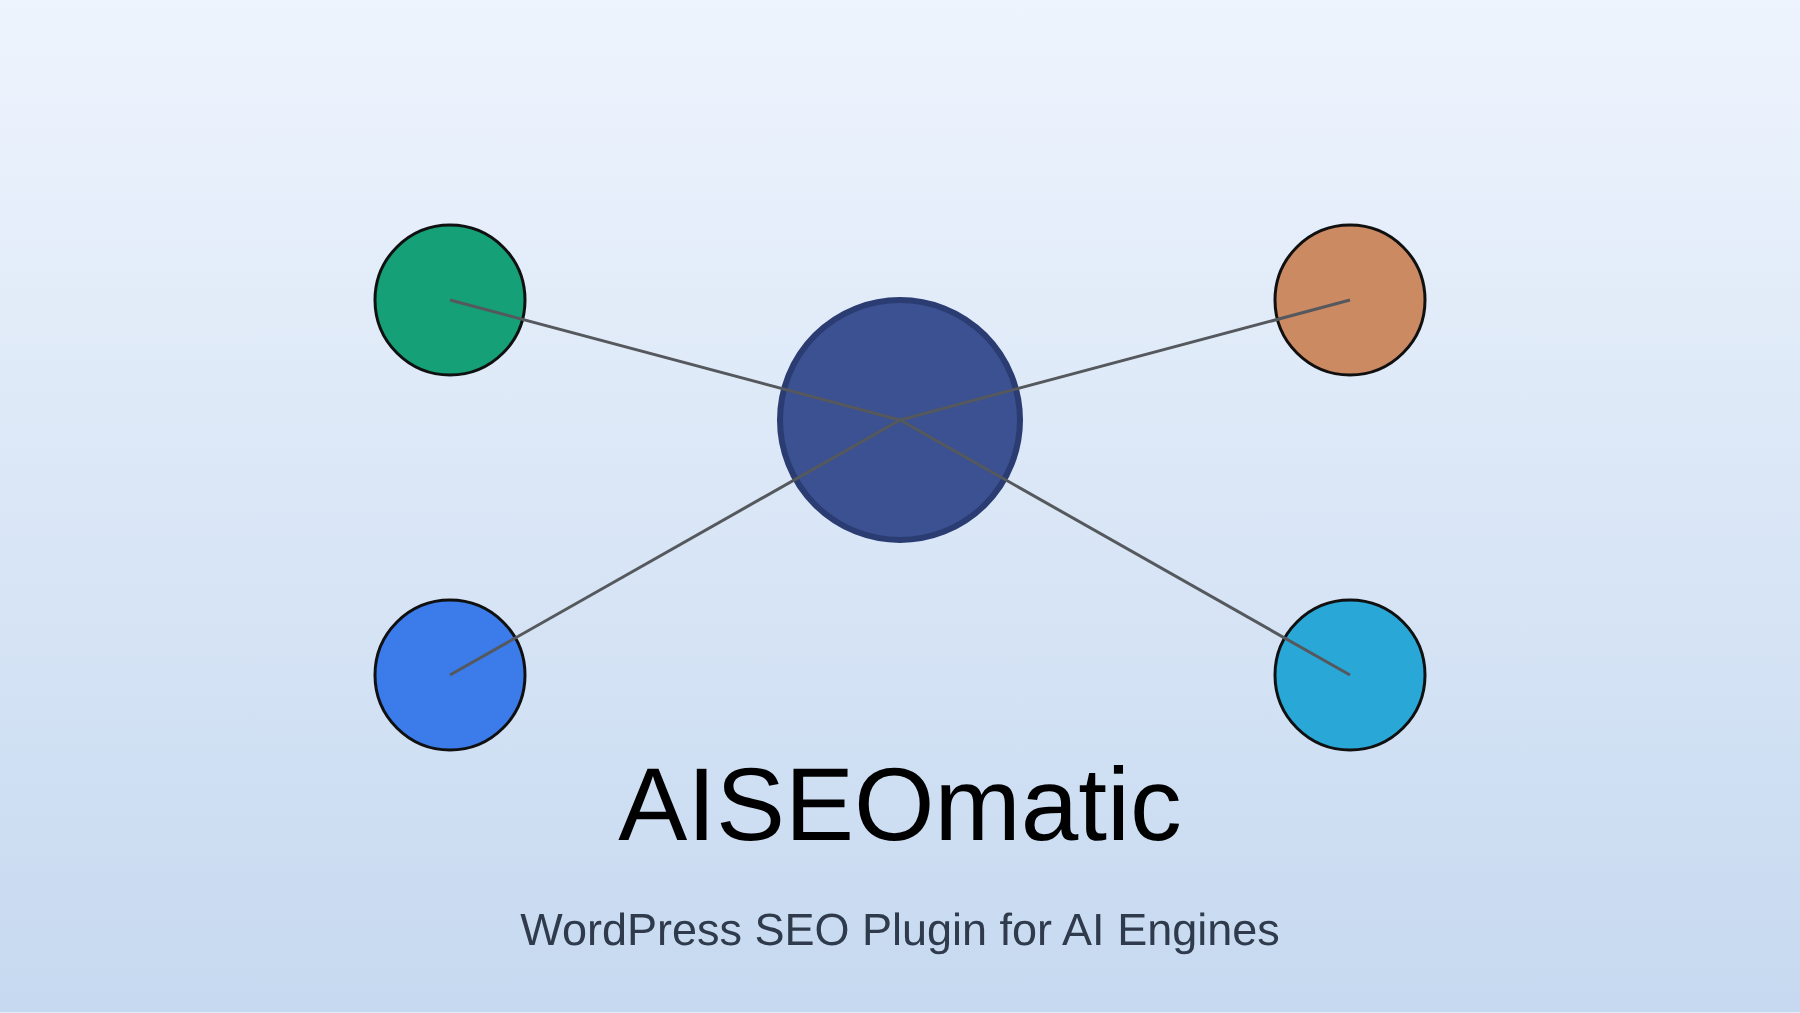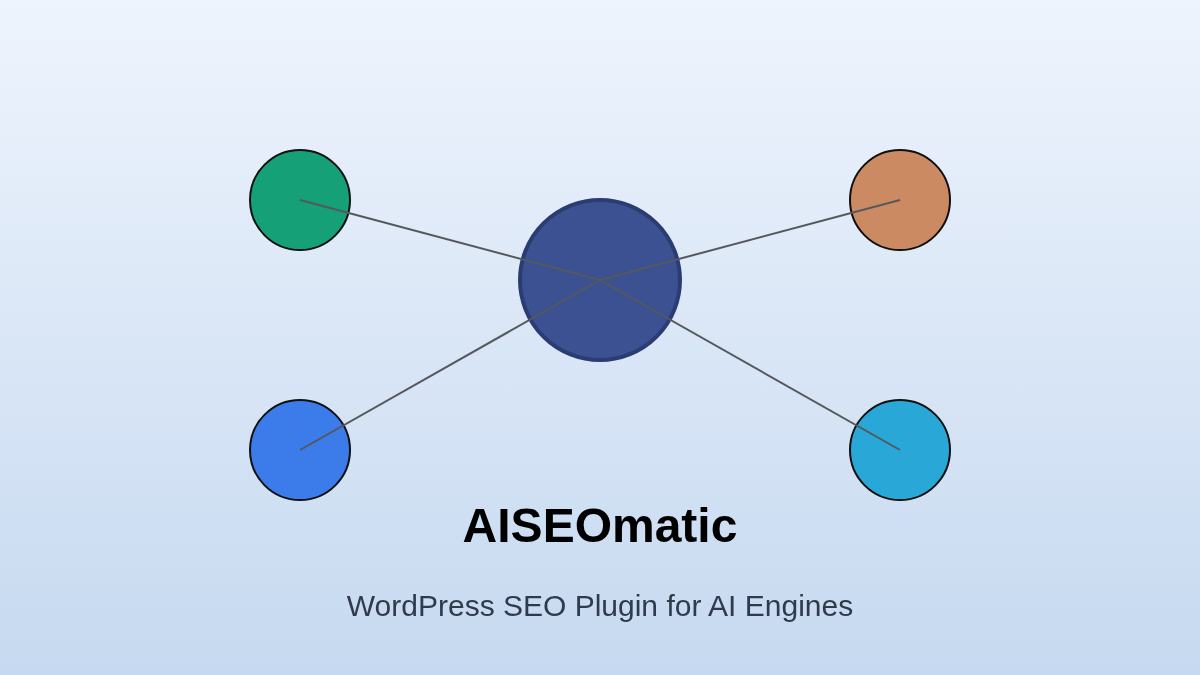--- a/index.html
+++ b/index.html
@@ -32,29 +32,29 @@
     position: absolute;
     left: 0;
     width: 1200px;
     text-align: center;
   }
   #title-wrap { top: 502px; }
   #subtitle-wrap { top: 590px; }
   .title-text {
     margin: 0;
     font-family: "Liberation Sans", sans-serif;
-    font-size: 48px;
-    font-weight: 700;
+    font-size: 69px;
+    font-weight: 400;
     line-height: 1;
     color: #000000;
     letter-spacing: 0px;
     white-space: nowrap;
   }
   .subtitle-text {
-    margin: 1px;
+    margin: 16px;
     font-family: "Liberation Sans", sans-serif;
     font-size: 30px;
     font-weight: 400;
     line-height: 1;
     color: #2f3b4c;
     letter-spacing: 0px;
     white-space: nowrap;
   }
 </style>
 </head>

